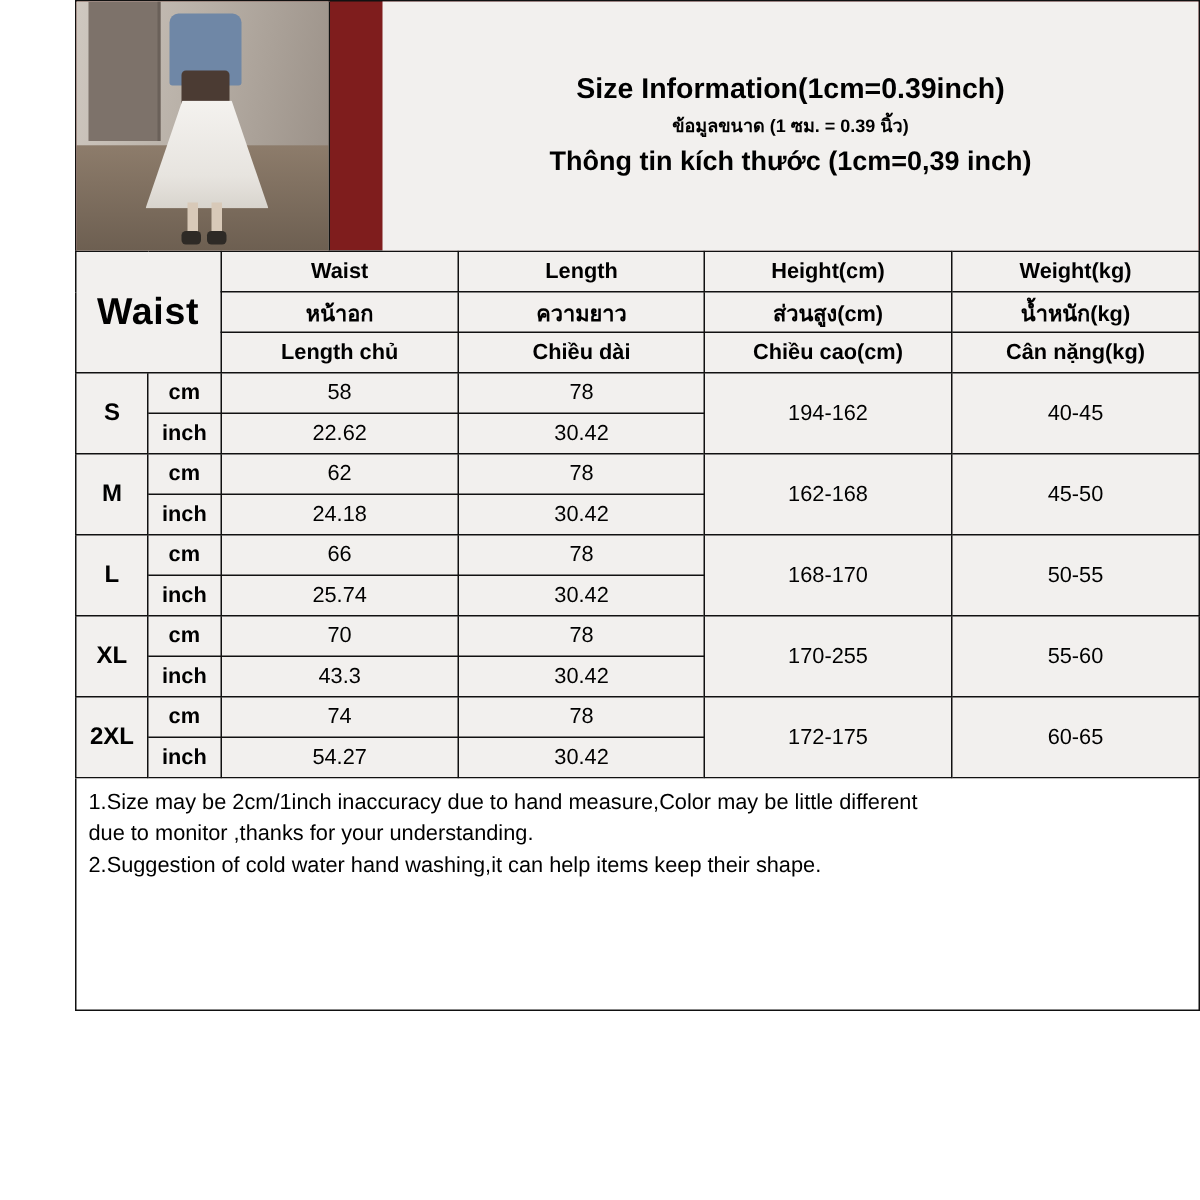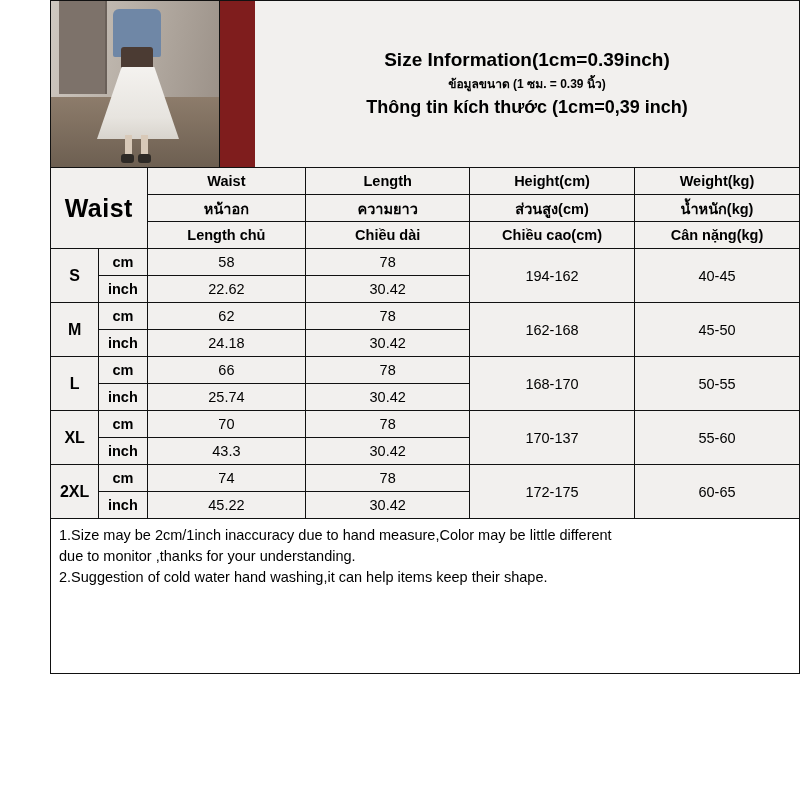--- a/index.html
+++ b/index.html
@@ -292,21 +292,21 @@
 
       <tr class="data-row">
         <td class="col-size" rowspan="2">
           <span class="size-label">XL</span>
         </td>
         <td class="col-unit">
           <span class="unit-label">cm</span>
         </td>
         <td>70</td>
         <td>78</td>
-        <td rowspan="2">170-137</td>
+        <td rowspan="2">170-255</td>
         <td rowspan="2">55-60</td>
       </tr>
       <tr class="data-row">
         <td class="col-unit">
           <span class="unit-label">inch</span>
         </td>
         <td>43.3</td>
         <td>30.42</td>
       </tr>
 
@@ -319,21 +319,21 @@
         </td>
         <td>74</td>
         <td>78</td>
         <td rowspan="2">172-175</td>
         <td rowspan="2">60-65</td>
       </tr>
       <tr class="data-row">
         <td class="col-unit">
           <span class="unit-label">inch</span>
         </td>
-        <td>45.22</td>
+        <td>54.27</td>
         <td>30.42</td>
       </tr>
     </tbody>
   </table>
 
   <div class="attention">
     <div>1.Size may be 2cm/1inch inaccuracy due to hand measure,Color may be little different</div>
     <div>due to monitor ,thanks for your understanding.</div>
     <div>2.Suggestion of cold water hand washing,it can help items keep their shape.</div>
   </div>

